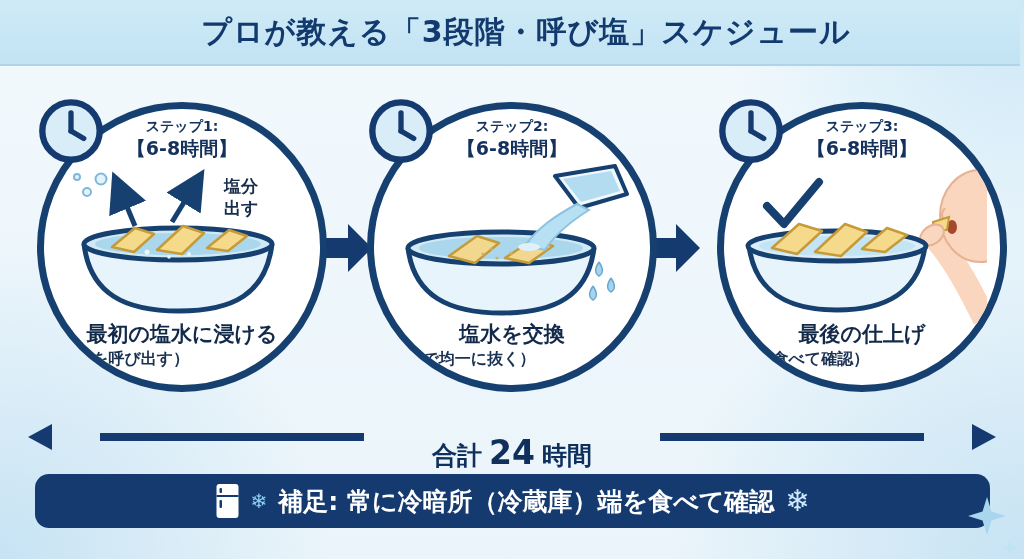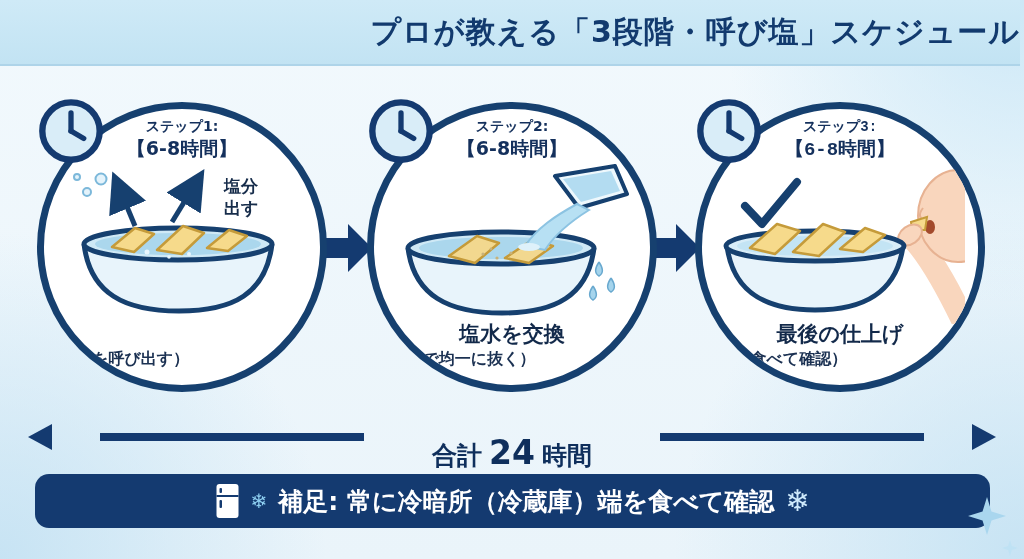--- a/index.html
+++ b/index.html
@@ -11,26 +11,26 @@
       radial-gradient(circle at 0% 100%, rgba(190,223,242,.8) 0, rgba(190,223,242,0) 28%),
       radial-gradient(circle at 100% 0%, rgba(200,230,246,.9) 0, rgba(200,230,246,0) 26%),
       radial-gradient(circle at 100% 100%, rgba(190,223,242,.8) 0, rgba(190,223,242,0) 30%),
       linear-gradient(180deg,#f2f9fd 0%,#eaf4fa 100%);
   }
   
   .header {
     position:absolute; top:0; left:0; right:4px; height:66px;
     background:linear-gradient(180deg,#cfeaf7,#c2e3f3);
     border-bottom:2px solid #aed4e9;
-    display:flex; align-items:center; justify-content:flex-end;padding-left:32px;
+    display:flex; align-items:center; justify-content:center;padding-left:32px;
   }
   .header h1 { font-size:30px; font-weight:bold; color:#123a6e; letter-spacing:1px; }
   
   .step { position:absolute; top:102px; width:290px; height:290px; }
-  .s1 { left:37px; } .s2 { left:367px; } .s3 { left:695px;font-family:Liberation Mono, monospace; }
+  .s1 { left:37px; } .s2 { left:367px; } .s3 { left:717px; }
   .circle {
     position:absolute; inset:0; border:7px solid #16406f; border-radius:50%;
     background:#fff; overflow:hidden; z-index:1;
   }
   .clock { position:absolute; left:0px; top:-5px; width:68px; height:68px; z-index:3; }
   .step-head { position:absolute; top:9px; left:0; width:100%; text-align:center; color:#14305c; }
   .step-title { font-size:14px; font-weight:bold; }
   .step-duration { font-size:19px; font-weight:bold; margin-top:0; }
   .illus { position:absolute; left:13px; top:55px; width:250px; height:160px; }
   .caption { position:absolute; top:211px; width:100%; text-align:center;
@@ -97,20 +97,21 @@
         <path d="M27,80 C33,130 68,147 122,147 C176,147 209,130 215,80" fill="#e8f4fb" stroke="#16406f" stroke-width="5" stroke-linejoin="round"></path>
         <ellipse cx="121" cy="80" rx="94" ry="16" fill="#cfe9f6" stroke="#16406f" stroke-width="5"></ellipse>
         <ellipse cx="121" cy="80" rx="83" ry="11" fill="#abd7ed"></ellipse>
         <path d="M55,83 L78,64 L97,70 L77,88 Z" fill="#f6da8b" stroke="#c59b3a" stroke-width="2.5" stroke-linejoin="round"></path>
         <path d="M100,86 L126,62 L147,69 L125,90 Z" fill="#f6da8b" stroke="#c59b3a" stroke-width="2.5" stroke-linejoin="round"></path>
         <path d="M150,84 L172,66 L190,72 L171,87 Z" fill="#f6da8b" stroke="#c59b3a" stroke-width="2.5" stroke-linejoin="round"></path>
         <circle cx="90" cy="88" r="2.5" fill="#e8f6fd"></circle>
         <circle cx="132" cy="90" r="2" fill="#e8f6fd"></circle>
         <circle cx="112" cy="93" r="1.8" fill="#e8f6fd"></circle>
       </svg>
+      <div class="caption">最初の塩水に浸ける</div>
       <div class="subcaption">（塩分を呼び出す）</div>
     </div>
     <svg class="clock" viewBox="0 0 64 64">
       <circle cx="32" cy="32" r="27" fill="#d9edf8" stroke="#143a70" stroke-width="6"></circle>
       <line x1="32" y1="32" x2="32" y2="15" stroke="#143a70" stroke-width="5" stroke-linecap="round"></line>
       <line x1="32" y1="32" x2="44" y2="39" stroke="#143a70" stroke-width="5" stroke-linecap="round"></line>
     </svg>
   </section>
 
   <svg class="flow f1" viewBox="0 0 46 52">

